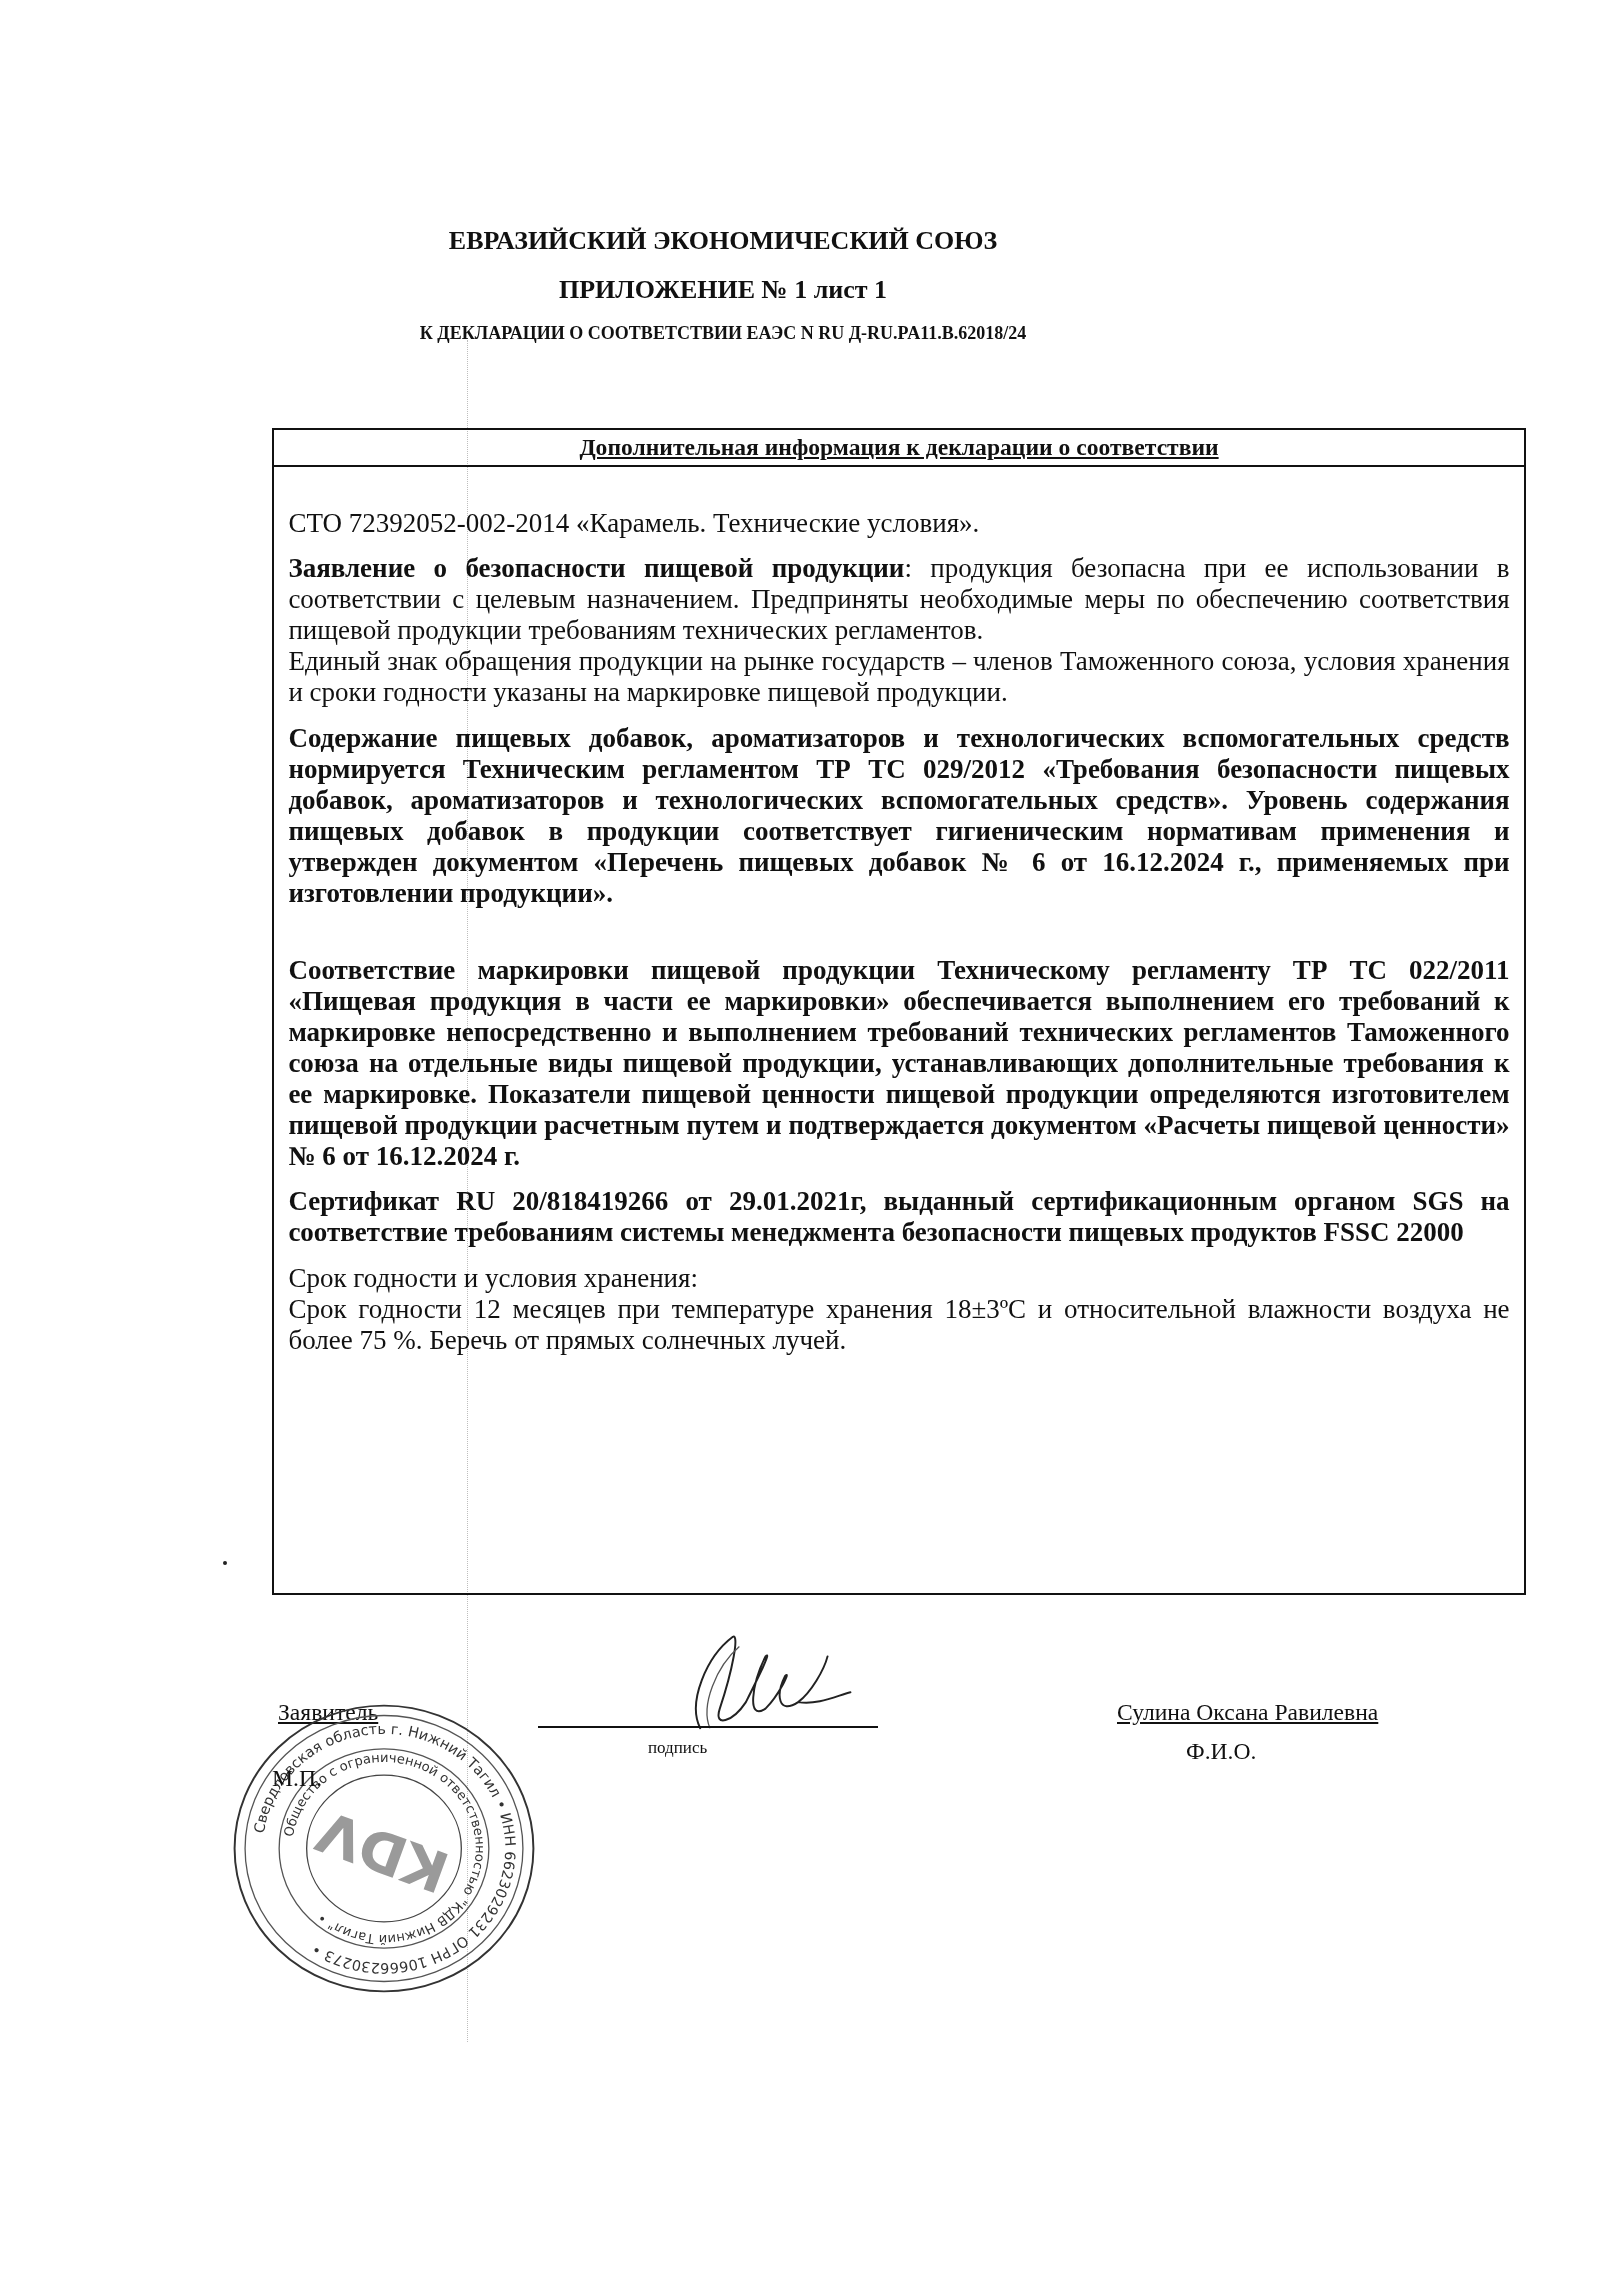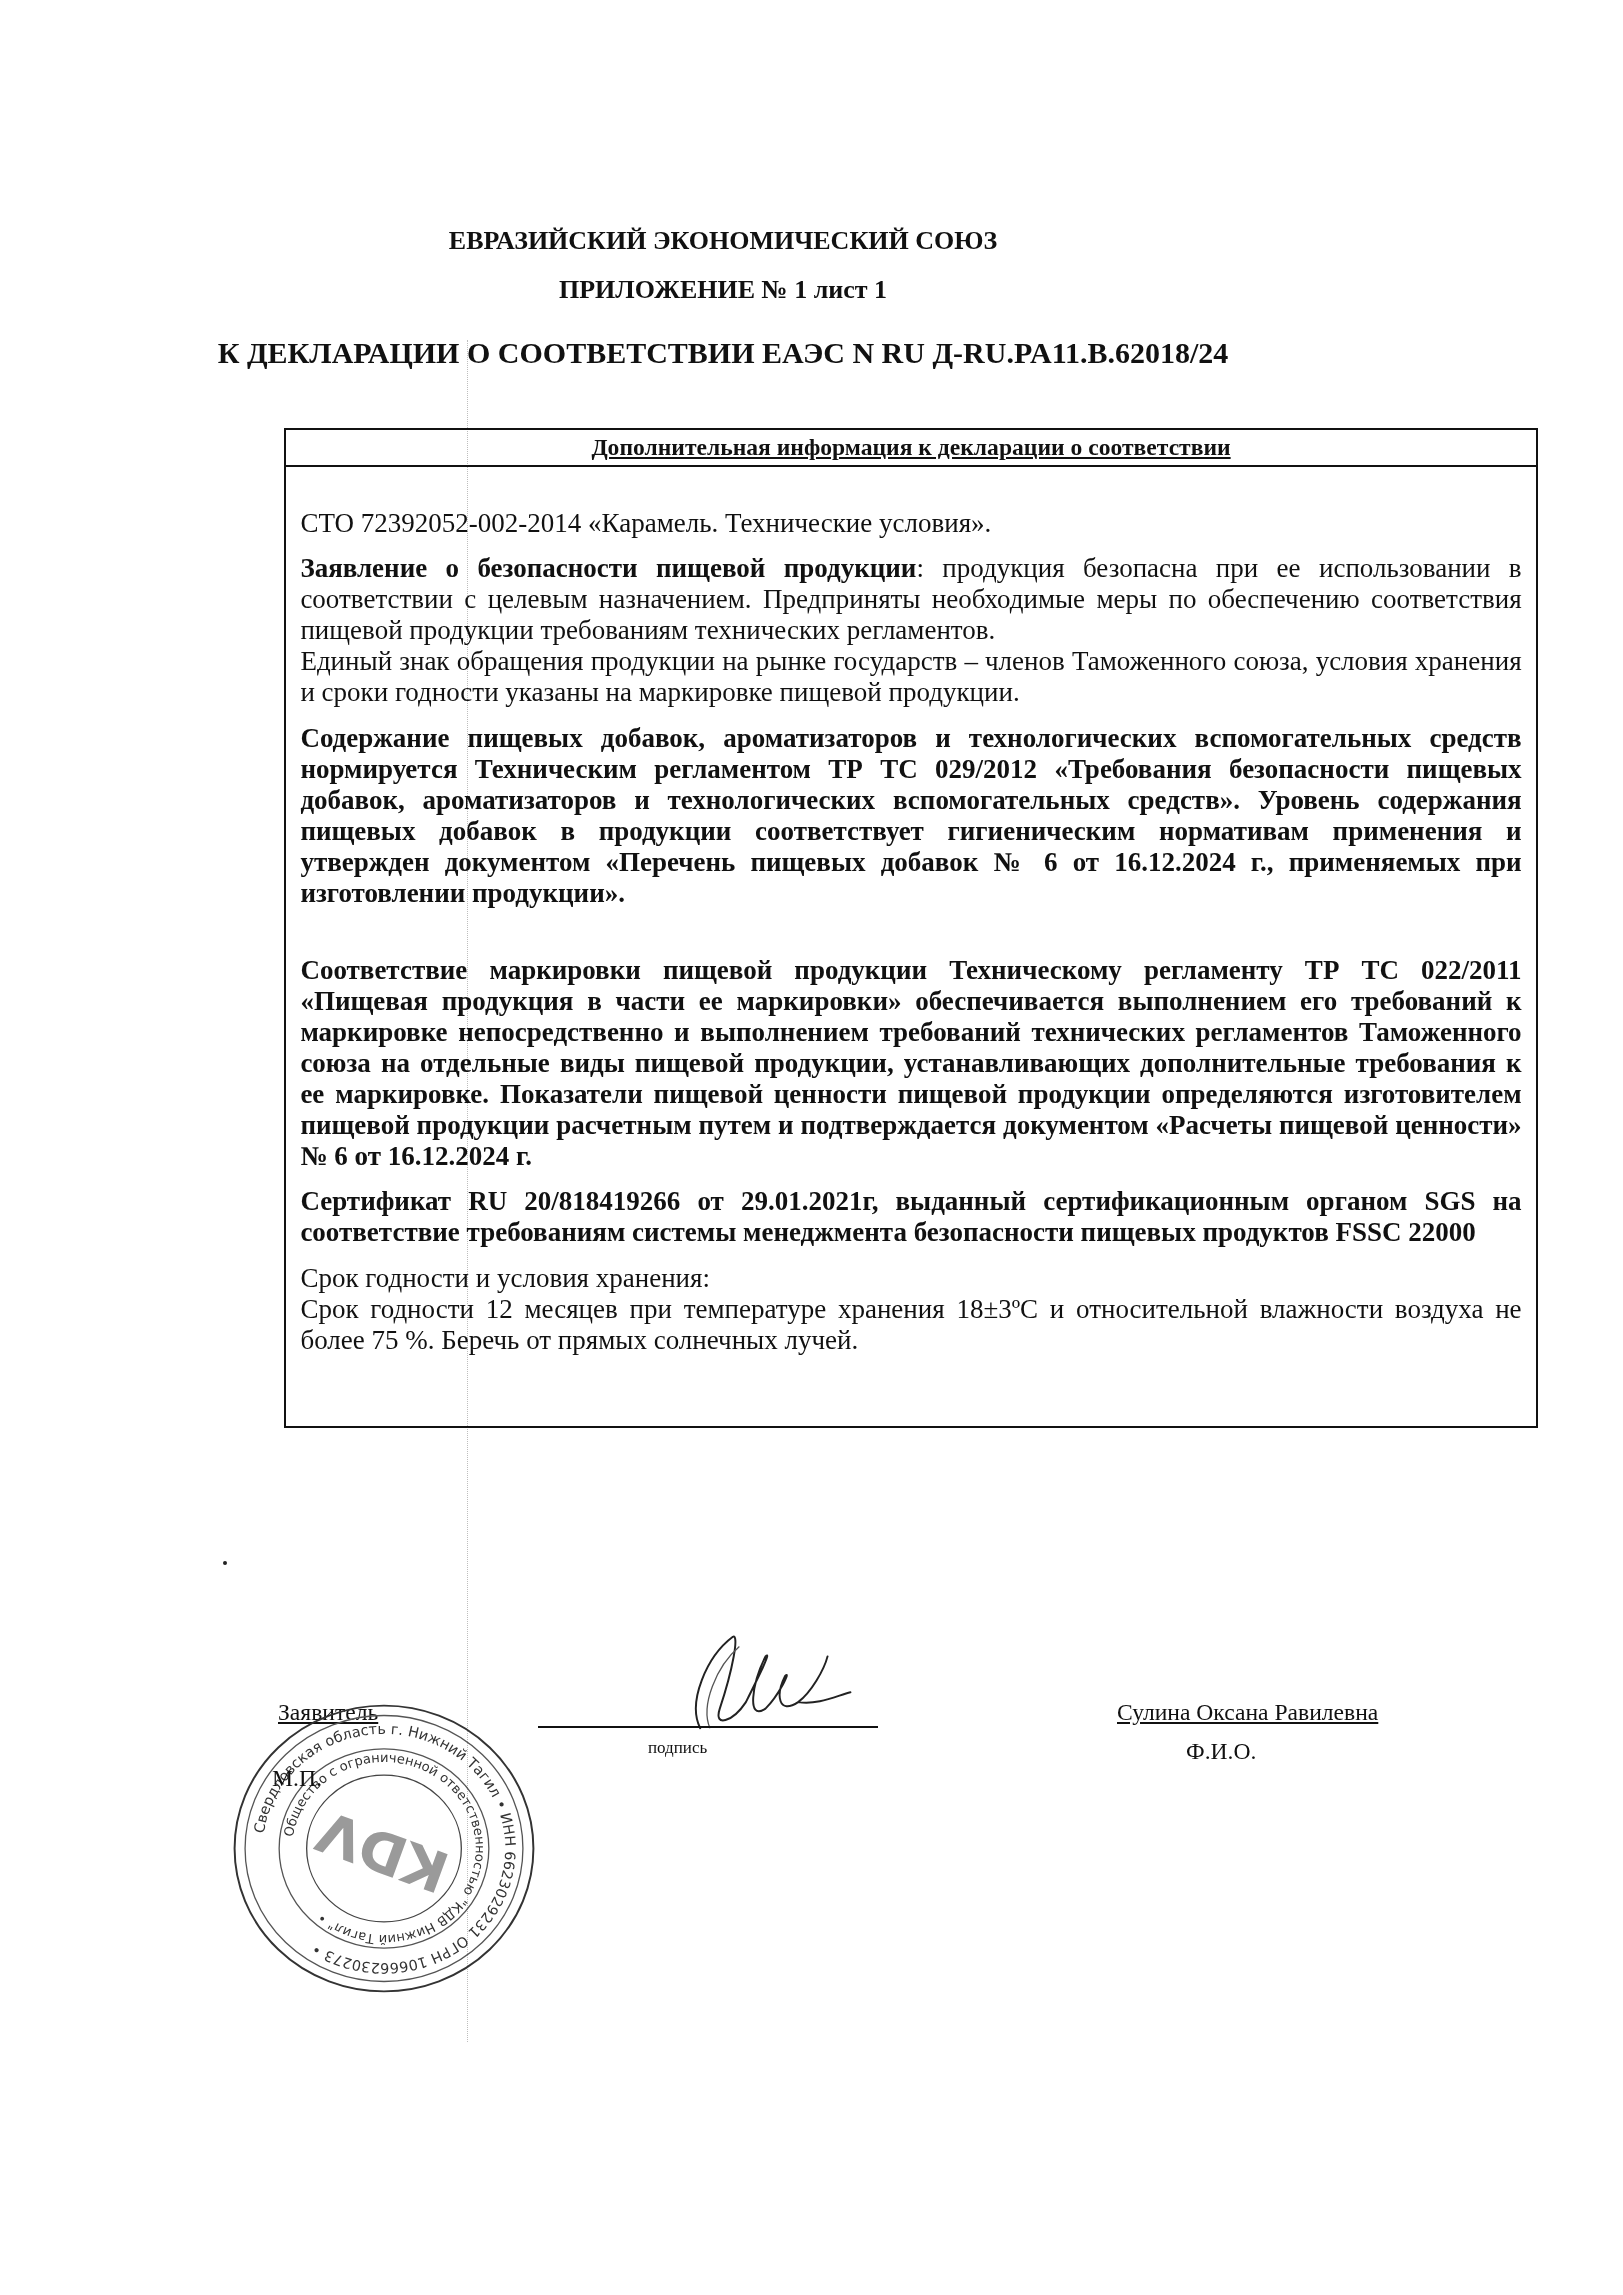--- a/index.html
+++ b/index.html
@@ -9,24 +9,24 @@
   }
   .scanline {
     position: absolute; left: 467px; top: 340px; width: 0; height: 1702px;
     border-left: 1.3px dotted #bdbdbd;
   }
   .speck { position: absolute; width: 3.9px; height: 3.9px; border-radius: 50%; background: #222; }
 
   .head { position: absolute; left: 0; width: 1446px; text-align: center; font-weight: bold; font-size: 26px; }
   #h1 { top: 226px; }
   #h2 { top: 275px; }
-  #h3 { top: 336px; font-size: 30px; }
+  #h3 { top: 323px; font-size: 18px; }
 
   .box {
-    position: absolute; left: 284px; top: 428px; width: 1254px; height: 1000px;
+    position: absolute; left: 272px; top: 428px; width: 1254px; height: 1167px;
     border: 2.6px solid #111; box-sizing: border-box;
   }
   .box-header {
     height: 35px; border-bottom: 2.6px solid #111; text-align: center;
     font-weight: bold; font-size: 23.6px; line-height: 34px; text-decoration: underline;
   }
   .box-body { padding: 0 14.4px 0 14.4px; font-size: 27px; line-height: 31px; text-align: justify; }
   .box-body p { margin: 0; }
   .p-sto { margin-top: 41px !important; }
   .p-gap { margin-top: 14.4px !important; }

